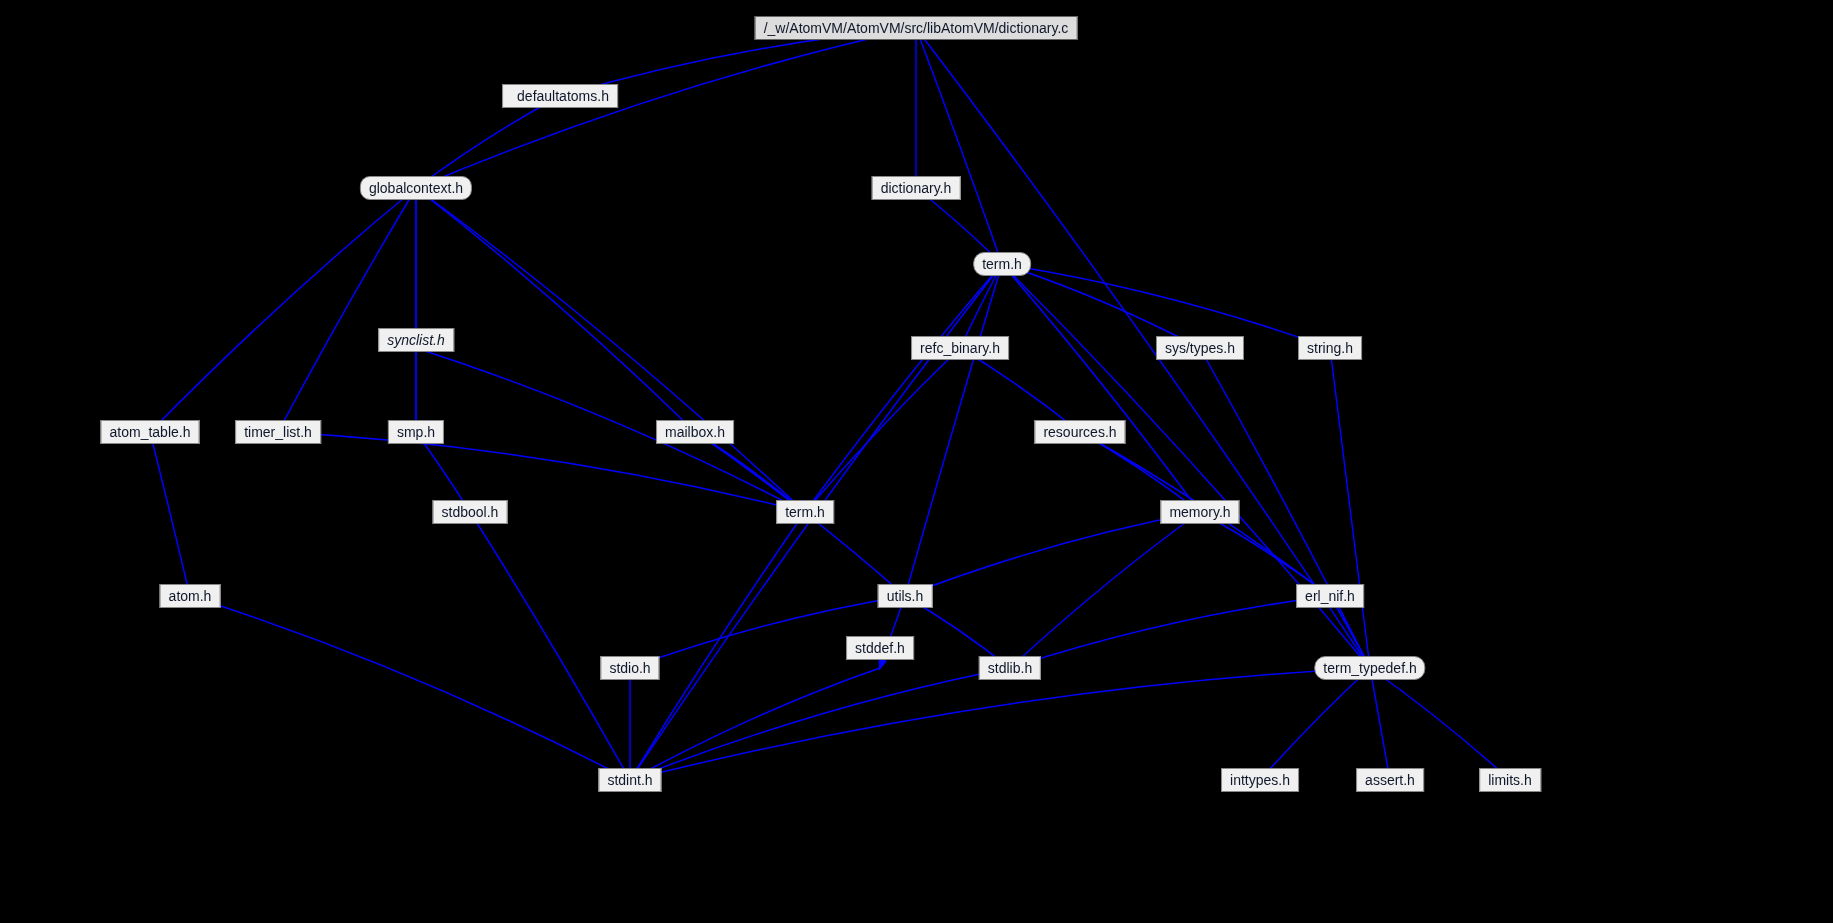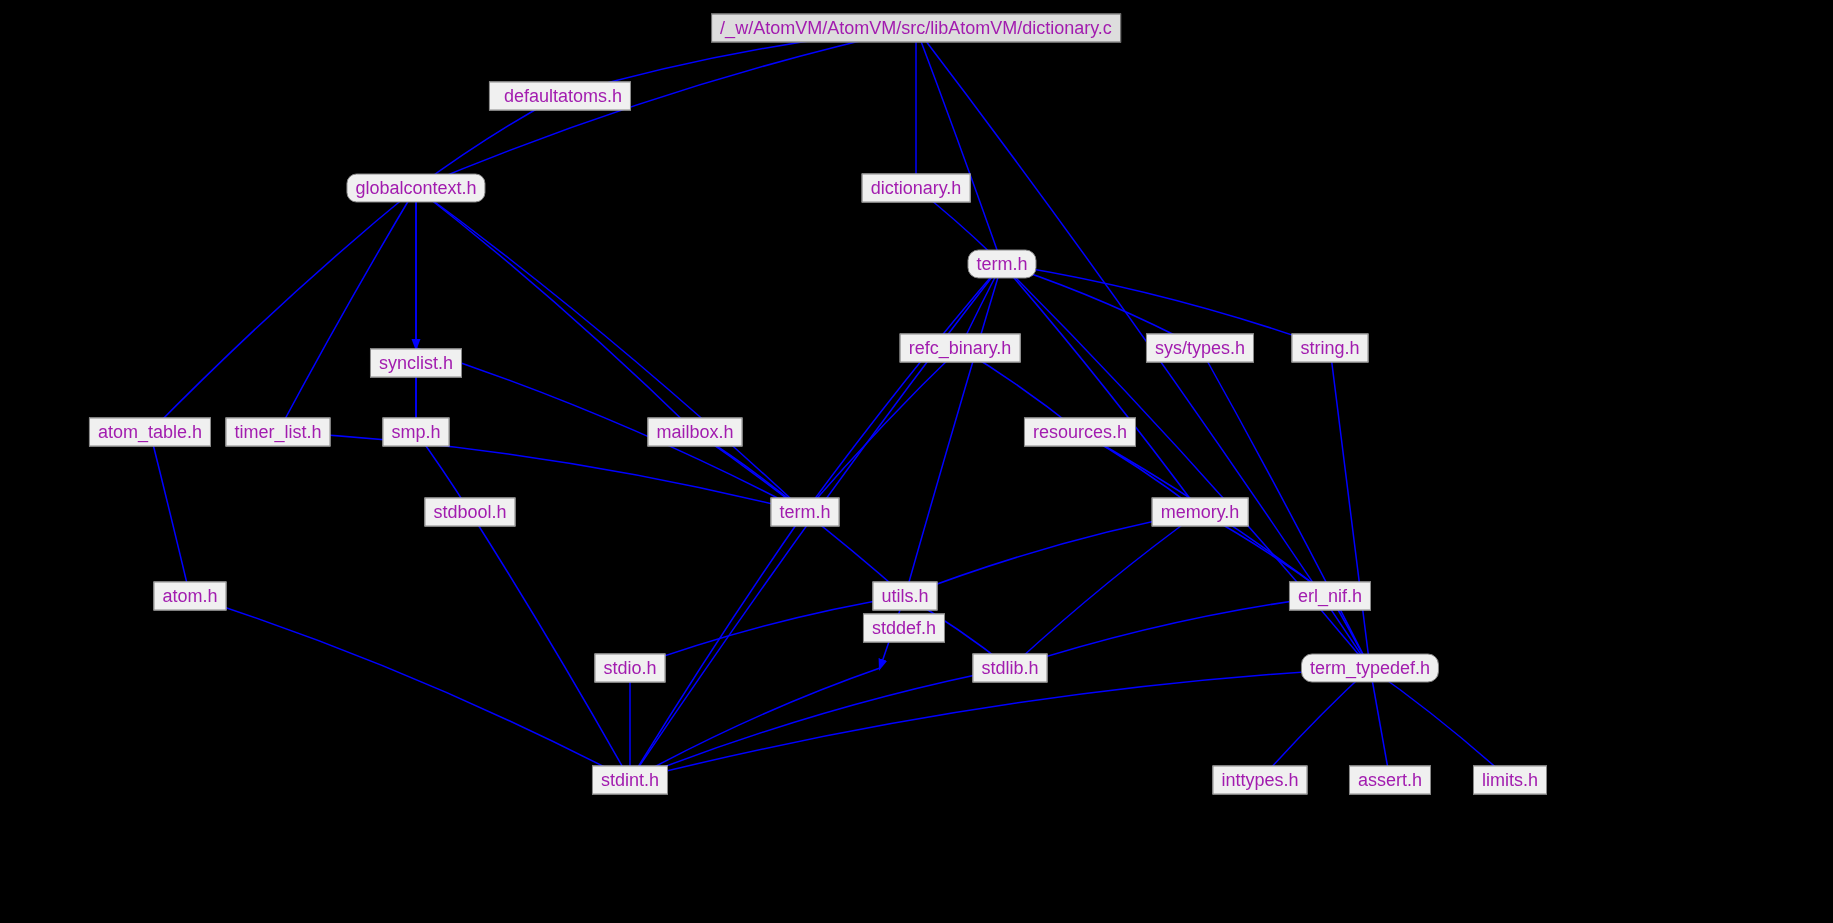--- a/index.html
+++ b/index.html
@@ -21,22 +21,22 @@
       top: 0; left: 0;
       width: 1833px;
       height: 923px;
       pointer-events: none;
     }
     .node {
       position: absolute;
       background: #f0f0f0;
       border: 1px solid #888;
       padding: 3px 8px;
-      font-size: 18px;
-      color: #a21caf;
+      font-size: 14px;
+      color: #0f172a;
       white-space: nowrap;
       transform: translate(-50%, -50%);
       z-index: 10;
     }
     .node.root {
       background: #ddd;
       border: 1px solid #666;
     }
   </style>
 </head>
@@ -101,37 +101,37 @@
       <path d="M 278 432 Q 541.5 445.65 805 512" stroke="#0000ff" stroke-width="1.5" fill="none" marker-end="url(#arrow)"></path>
       <path d="M 1330 348 Q 1350 506 1370 668" stroke="#0000ff" stroke-width="1.5" fill="none" marker-end="url(#arrow)"></path>
       <path d="M 1200 348 Q 1285 499.5 1370 668" stroke="#0000ff" stroke-width="1.5" fill="none" marker-end="url(#arrow)"></path>
     </svg>
   <div id="nodes-container">
       <div class="node root" style="left: 916px; top: 28px;">/_w/AtomVM/AtomVM/src/libAtomVM/dictionary.c</div>
       <div class="node" style="left: 560px; top: 96px; padding-left: 14px;">defaultatoms.h</div>
       <div class="node" style="left: 916px; top: 188px;">dictionary.h</div>
       <div class="node" style="left: 416px; top: 188px; border-radius: 10px;">globalcontext.h</div>
       <div class="node" style="left: 1002px; top: 264px; border-radius: 11px;">term.h</div>
-      <div class="node" style="left: 416px; top: 363px;">synclist.h</div>
+      <div class="node" style="left: 416px; top: 340px; font-style: italic;">synclist.h</div>
       <div class="node" style="left: 150px; top: 432px;">atom_table.h</div>
       <div class="node" style="left: 278px; top: 432px;">timer_list.h</div>
       <div class="node" style="left: 416px; top: 432px;">smp.h</div>
       <div class="node" style="left: 695px; top: 432px;">mailbox.h</div>
       <div class="node" style="left: 960px; top: 348px;">refc_binary.h</div>
       <div class="node" style="left: 1200px; top: 348px;">sys/types.h</div>
       <div class="node" style="left: 1330px; top: 348px;">string.h</div>
       <div class="node" style="left: 1080px; top: 432px;">resources.h</div>
       <div class="node" style="left: 470px; top: 512px;">stdbool.h</div>
       <div class="node" style="left: 805px; top: 512px;">term.h</div>
       <div class="node" style="left: 1200px; top: 512px;">memory.h</div>
       <div class="node" style="left: 190px; top: 596px;">atom.h</div>
       <div class="node" style="left: 905px; top: 596px;">utils.h</div>
       <div class="node" style="left: 1330px; top: 596px;">erl_nif.h</div>
       <div class="node" style="left: 630px; top: 668px;">stdio.h</div>
-      <div class="node" style="left: 880px; top: 628px; margin-left: 24px;">stddef.h</div>
+      <div class="node" style="left: 880px; top: 648px;">stddef.h</div>
       <div class="node" style="left: 1010px; top: 668px;">stdlib.h</div>
       <div class="node" style="left: 1370px; top: 668px; border-radius: 11px;">term_typedef.h</div>
       <div class="node" style="left: 630px; top: 780px;">stdint.h</div>
       <div class="node" style="left: 1260px; top: 780px;">inttypes.h</div>
       <div class="node" style="left: 1390px; top: 780px;">assert.h</div>
       <div class="node" style="left: 1510px; top: 780px;">limits.h</div>
     </div>
 </div>
 
 </body></html>

